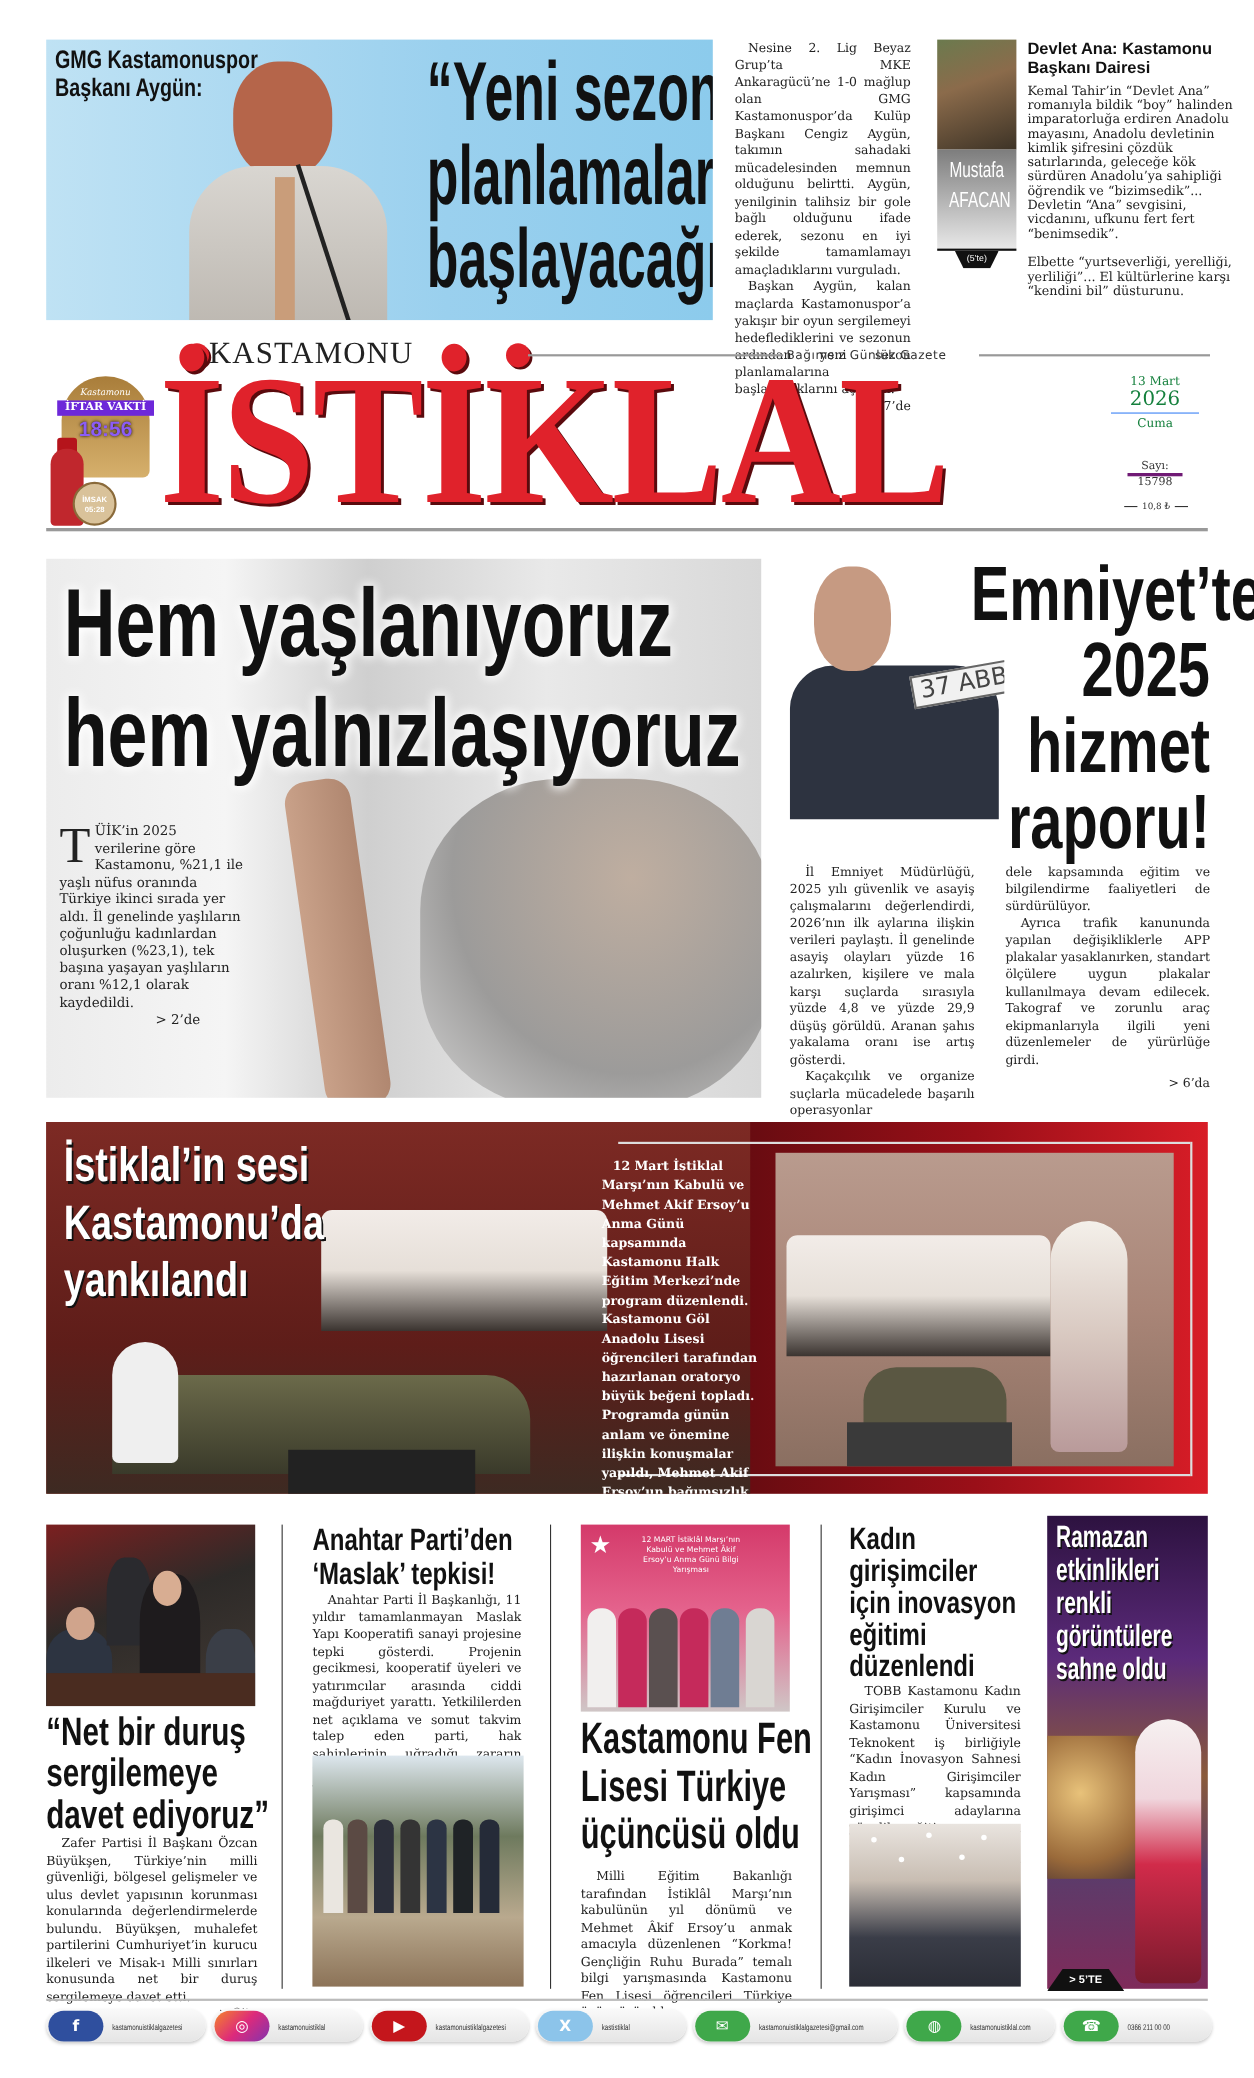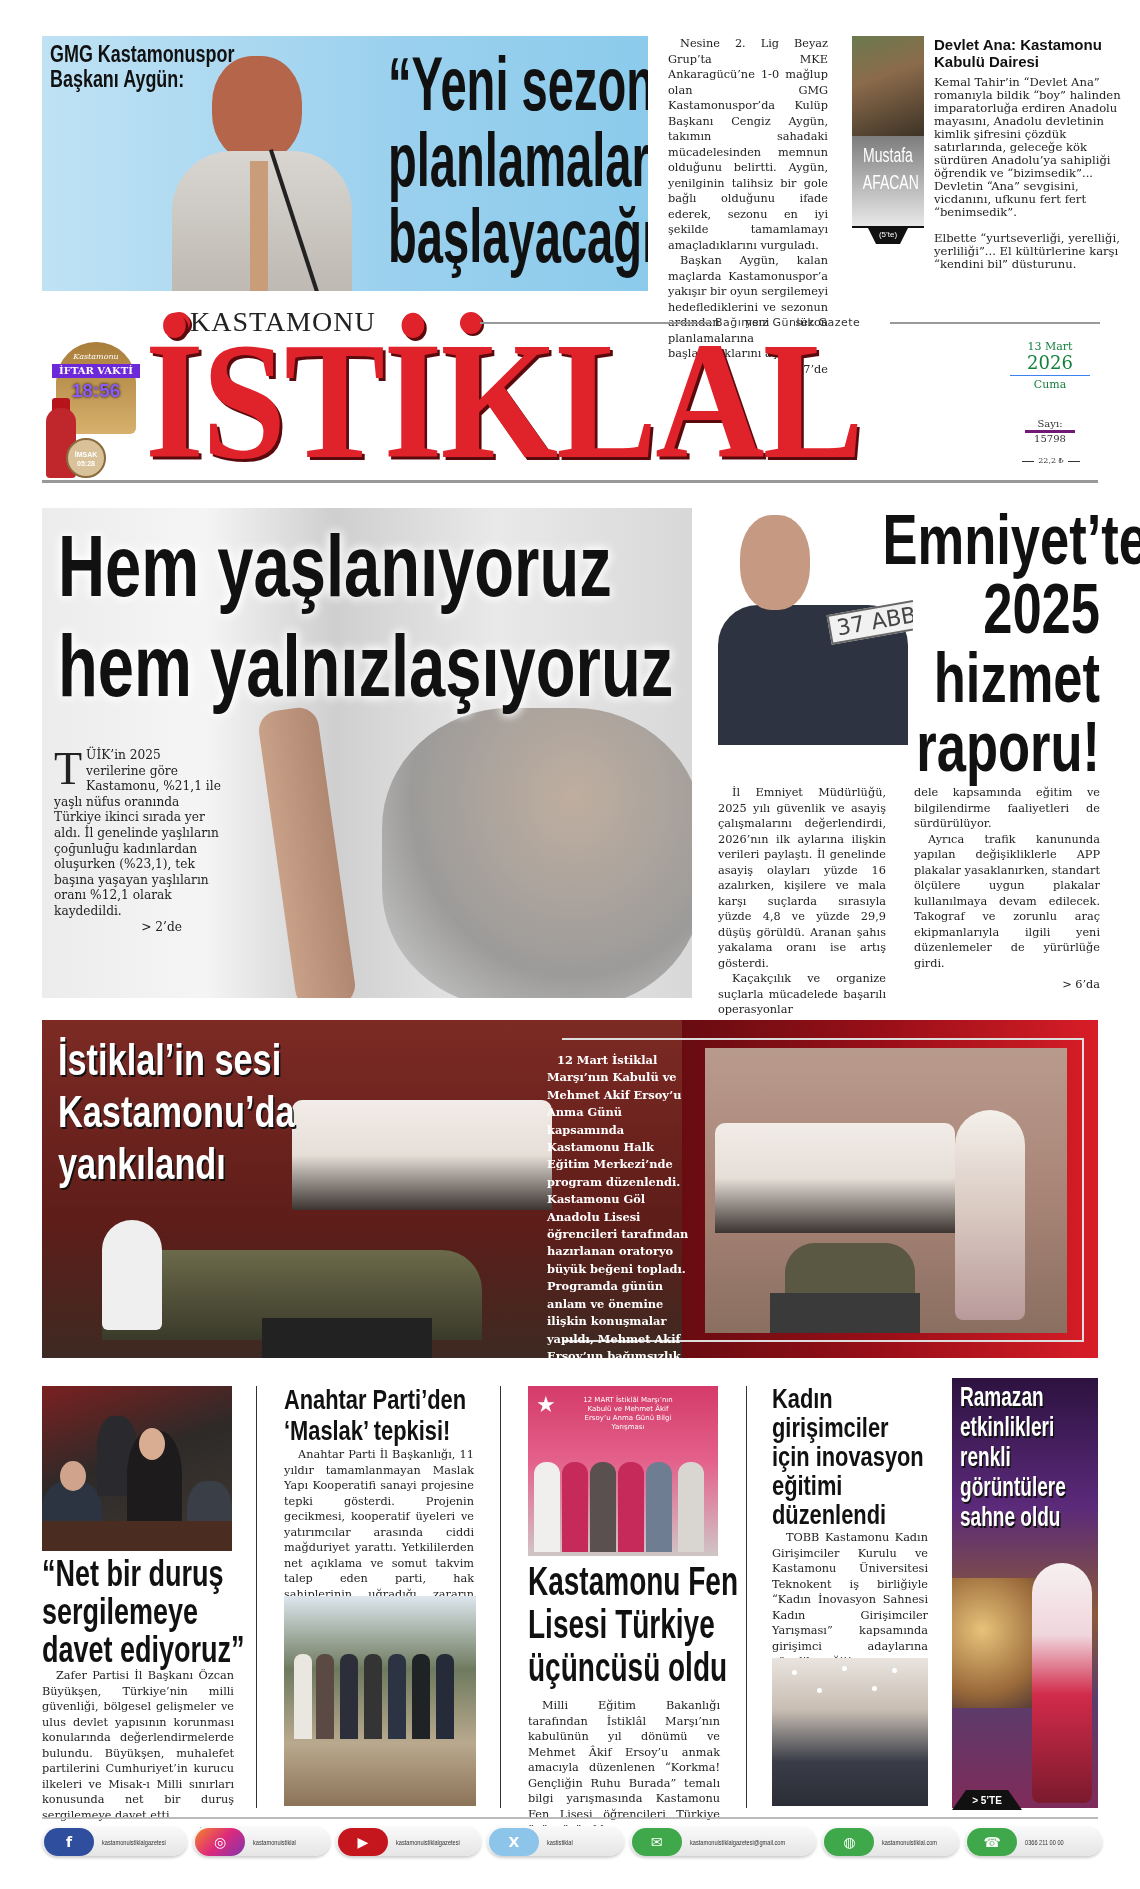--- a/index.html
+++ b/index.html
@@ -151,21 +151,21 @@
 
 <div id="col-photo" class="abs"></div>
 <div id="col-name" class="abs">
   <span>Mustafa</span>
   <span>AFACAN</span>
 </div>
 <div id="col-tab" class="abs">
   <div class="bar"></div>
   <div class="tri">(5’te)</div>
 </div>
-<div id="col-title" class="abs">Devlet Ana: Kastamonu Kabulü Dairesi</div>
+<div id="col-title" class="abs">Devlet Ana: Kastamonu Başkanı Dairesi</div>
 <div id="col-body" class="abs">
   <p>Kemal Tahir’in “Devlet Ana” romanıyla bildik “boy” halinden imparatorluğa erdiren Anadolu mayasını, Anadolu devletinin kimlik şifresini çözdük satırlarında, geleceğe kök sürdüren Anadolu’ya sahipliği öğrendik ve “bizimsedik”... Devletin “Ana” sevgisini, vicdanını, ufkunu fert fert “benimsedik”.</p>
   <p style="margin-top:13px">Elbette “yurtseverliği, yerelliği, yerliliği”... El kültürlerine karşı “kendini bil” düsturunu.</p>
 </div>
 
 <div id="iftar" class="abs">
   <div class="arch"></div>
   <div class="k">Kastamonu</div>
   <div class="label">İFTAR VAKTİ</div>
   <div class="time">18:56</div>
@@ -185,21 +185,21 @@
 <div id="mast-logo" class="abs">İSTİKLAL</div>
 <div id="mast-date" class="abs">
   <div class="d1">13 Mart</div>
   <div class="d2">2026</div>
   <div class="d3">Cuma</div>
 </div>
 <div id="mast-issue" class="abs">
   <div class="lbl">Sayı:</div>
   <div>15798</div>
 </div>
-<div id="mast-price" class="abs">22,2 ₺</div>
+<div id="mast-price" class="abs">10,8 ₺</div>
 <div id="mast-bottom" class="abs"></div>
 
 <div id="lead" class="abs">
   <div class="head"></div>
   <div class="arm"></div>
   <div id="lead-hl" class="abs">
     <div>Hem yaşlanıyoruz</div>
     <div>hem yalnızlaşıyoruz</div>
   </div>
   <div id="lead-body" class="abs serif">

